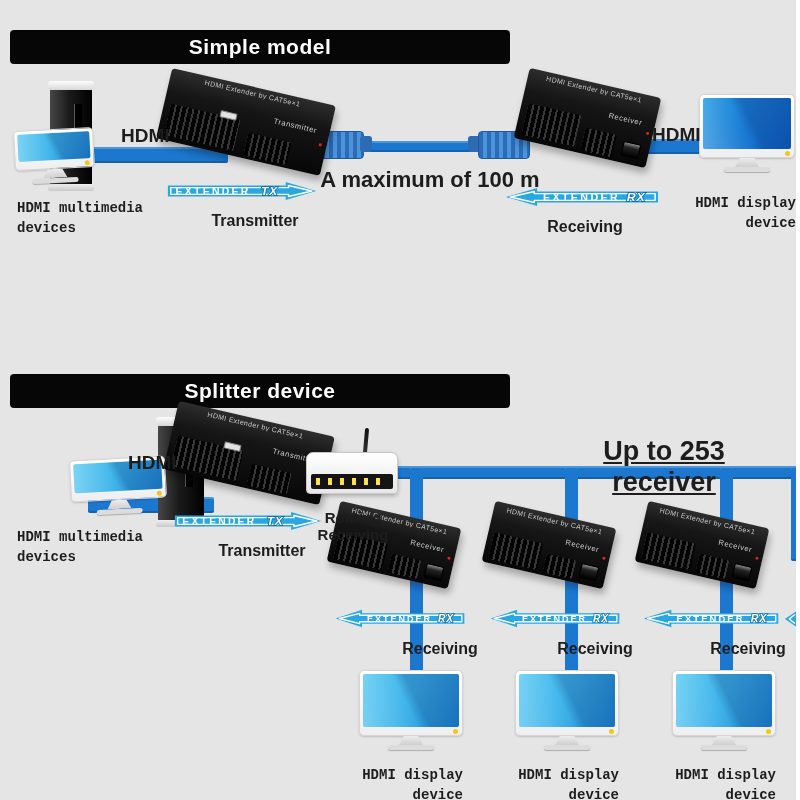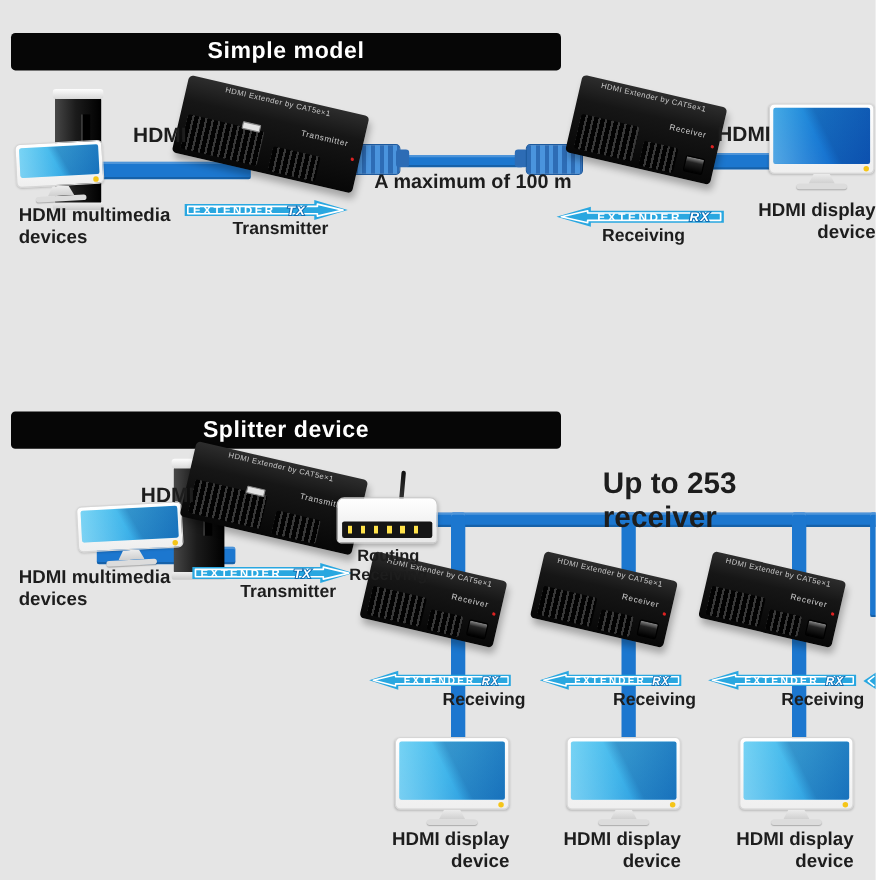--- a/index.html
+++ b/index.html
@@ -9,28 +9,28 @@
     --cable:#1c77cf; --arrow:#29a7e0; --banner:#060606; --ink:#1d1d1d; --led:#ffe24a;
     --scr-lt:#63cdf3; --scr-lb:#1f8ad6; --scr-dt:#2f9fe2; --scr-db:#0f5ec4;
   }
 
   
   .banner { position:absolute; background:var(--banner); border-radius:4px;
     display:flex; align-items:center; justify-content:center; }
   .banner span { color:#fff; font-size:21px; font-weight:700; letter-spacing:.5px; }
 
   
-  .lbl { position:absolute; color:var(--ink); font-weight:700; z-index:6; }
-  .l17 { font-size:17px; line-height:20px; }
+  .lbl { position:absolute; color:var(--ink); font-weight:700; z-index:6;margin-top:12px; }
+  .l17 { font-size:14px; line-height:20px;font-family:Liberation Mono, monospace; }
   .hdmi-tag { font-size:19px; font-weight:800; }
   .cap { font-size:16px; text-align:center; }
-  .center { text-align:left; }
+  .center { text-align:center;text-decoration:underline; }
   .right { text-align:right; }
   .big { font-size:27px; font-weight:800; }
-  .mid-lbl { font-size:18px; text-align:center; }
+  .mid-lbl { font-size:22px; text-align:center; }
   .router-lbl { font-size:15px; text-align:center; }
 
   
   .cable { position:absolute; background:var(--cable); border-radius:2px; z-index:1;
     box-shadow: inset 0 2px 0 rgba(255,255,255,.22), inset 0 -2px 0 rgba(0,0,0,.18); }
   .conn { position:absolute; z-index:2; border-radius:4px; border:1px solid #1d5a9e;
     background:repeating-linear-gradient(90deg,#2d6cb5 0 4px,#4a94dd 4px 8px); }
   .neck { position:absolute; z-index:2; background:#2d6cb5; border-radius:3px; }
 
   

